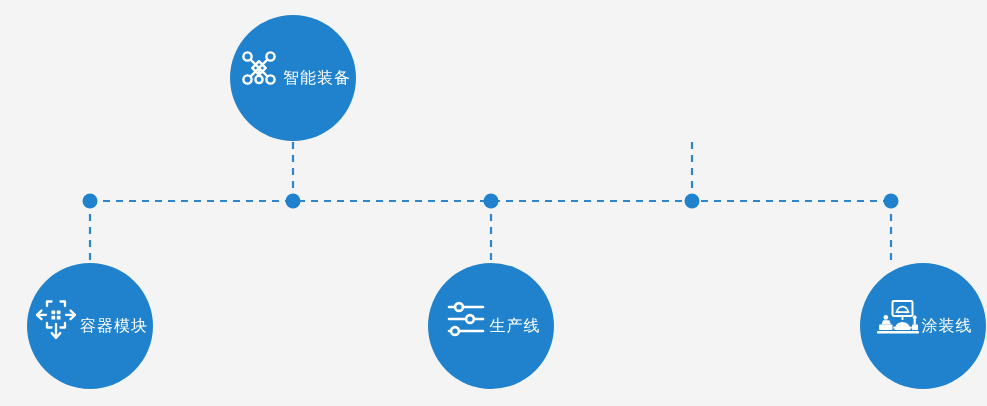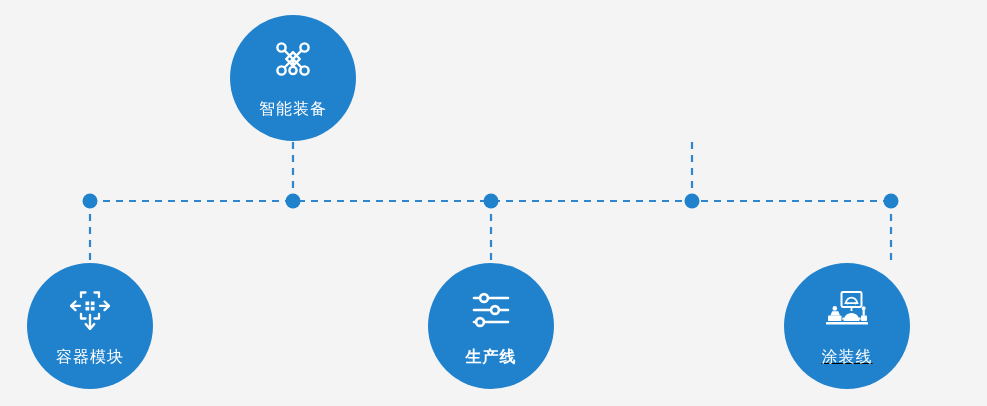--- a/index.html
+++ b/index.html
@@ -46,21 +46,21 @@
     white-space: nowrap;
   }
 
   .node {
     position: absolute;
     width: 126px;
     height: 126px;
     border-radius: 50%;
     background: #2082cd;
     display: flex;
-    flex-direction: column;
+    flex-direction: row;
     align-items: center;
     justify-content: center;
     box-sizing: border-box;
   }
 
   .node-icon {
     width: 48px;
     height: 48px;
     display: block;
     margin-bottom: 14px;
@@ -78,22 +78,22 @@
     line-height: 18px;
     letter-spacing: 1px;
     white-space: nowrap;
     text-align: center;
   }
 
   
   #node-smart-equipment { left: 230px; top: 15px; }
   #node-warehouse       { left: 629px; top: 15px; }
   #node-sorting         { left: 27px;  top: 263px; }
-  #node-production      { left: 428px; top: 263px; font-weight: bold; }
-  #node-painting        { left: 784px; top: 263px; text-decoration: underline; }
+  #node-production      { left: 428px; top: 263px; }
+  #node-painting        { left: 860px; top: 263px; }
 </style>
 </head>
 <body>
 
 <div id="diagram-root">
 
   <svg class="connector-layer" viewBox="0 0 987 406" width="987" height="406" xmlns="http://www.w3.org/2000/svg">
 
     <line x1="90" y1="201" x2="891" y2="201" stroke="#2f86cf" stroke-width="2.2" stroke-dasharray="7 6"></line>
 

